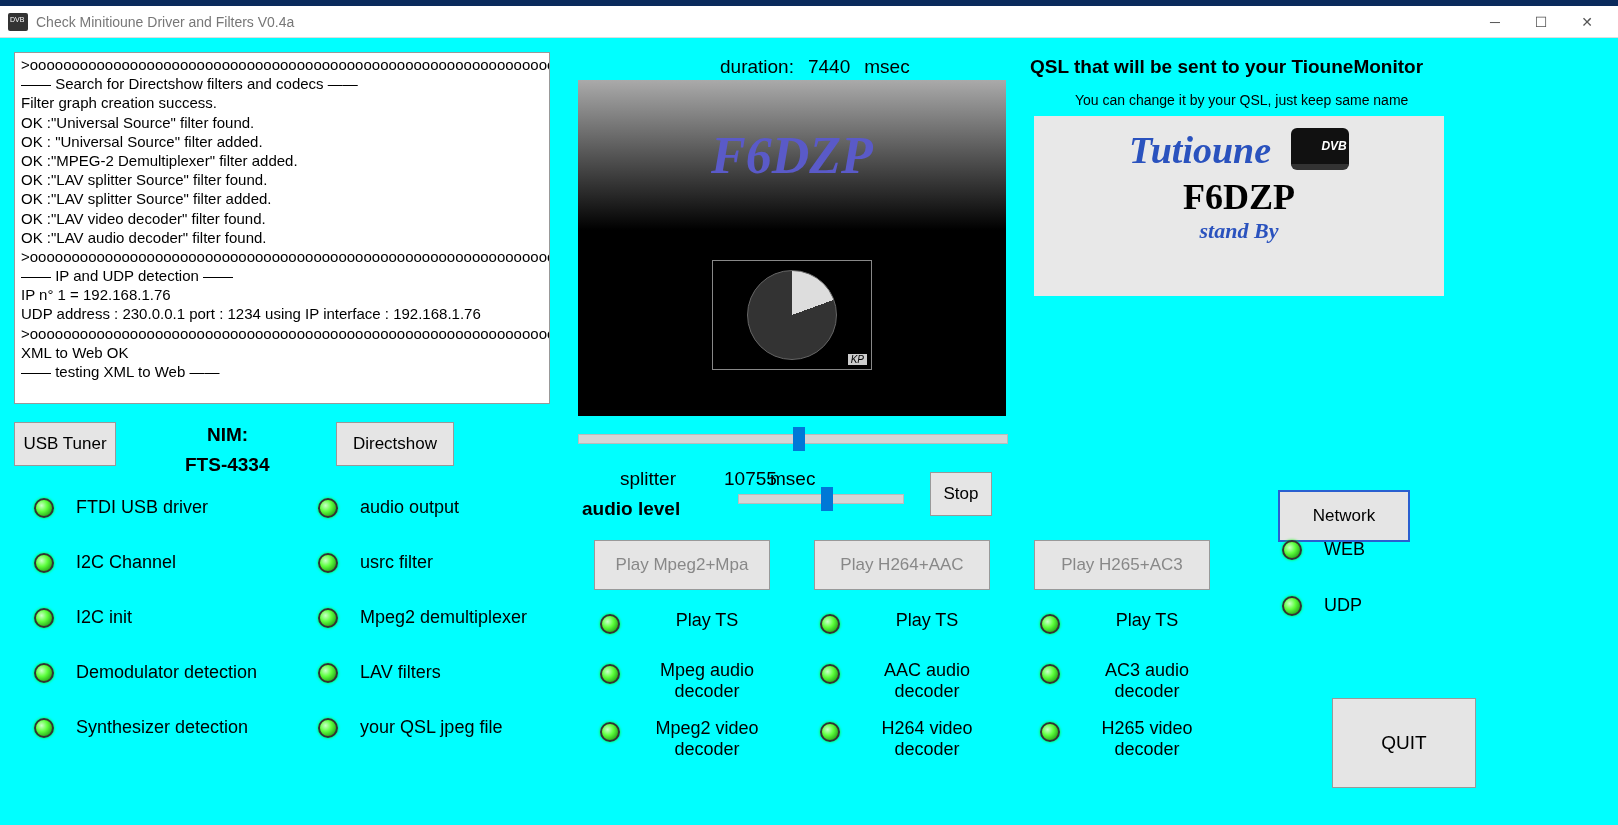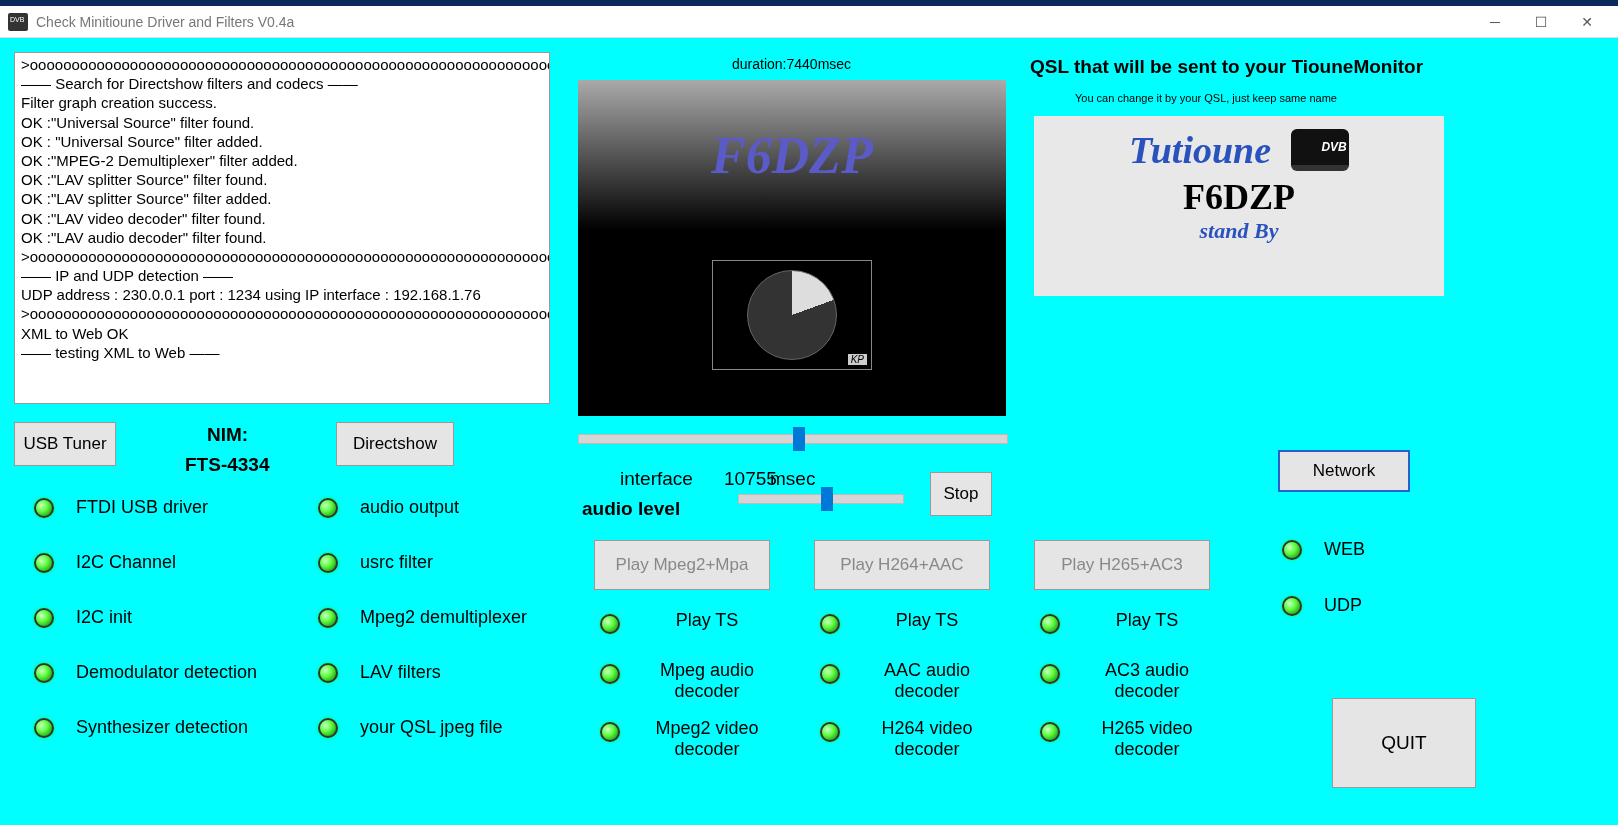--- a/index.html
+++ b/index.html
@@ -48,25 +48,24 @@
   overflow-y: scroll;
   font-size: 15px;
   line-height: 1.28;
   padding: 2px 6px;
   color: #000;
 }
 
 .duration-row {
   position: absolute;
   left: 720px; top: 18px;
-  font-size: 14px;
+  font-size: 19px;
   color: #000;
   display: flex;
-  gap: 0;
-  margin-left: 12px;
+  gap: 14px;
 }
 
 .video-area {
   position: absolute;
   left: 578px; top: 42px;
   width: 428px; height: 336px;
   background: #000;
 }
 .video-grad {
   width: 100%; height: 150px;
@@ -82,29 +81,29 @@
   display: flex; align-items: center; justify-content: center;
 }
 .pie {
   width: 90px; height: 90px; border-radius: 50%;
   background: conic-gradient(#ddd 0deg 70deg, #333 70deg 360deg);
   border: 1px solid #666;
 }
 .kp-badge { position: absolute; right: 4px; bottom: 4px; background: #ccc; color: #000; font-size: 10px; font-style: italic; padding: 0 3px; }
 
 .qsl-title { position: absolute; left: 1030px; top: 18px; font-size: 19px; font-weight: bold; color: #000; }
-.qsl-sub { position: absolute; left: 1075px; top: 54px; font-size: 11px; color: #000; }
+.qsl-sub { position: absolute; left: 1075px; top: 54px; font-size: 14px; color: #000; }
 .qsl-card {
   position: absolute; left: 1034px; top: 78px;
   width: 410px; height: 180px;
   background: #e8e8e8;
   padding: 12px 20px;
   display: flex; flex-direction: column; align-items: center;
 }
-.qsl-row1 { display: flex; align-items: center; gap: 20px; }
+.qsl-row1 { display: flex; align-items: flex-start; gap: 20px; }
 .tutioune { font-family: Georgia, serif; font-size: 38px; color: #2a52be; font-style: italic; font-weight: bold; }
 .dvb-box { width: 58px; height: 42px; background: #111; border-radius: 6px; border-bottom: 6px solid #333; display:flex; align-items:center; justify-content:center; color:#fff; font-size:12px; font-weight:bold; font-style: italic; padding-left: 28px; }
 .qsl-call { font-family: "Times New Roman", serif; font-weight: bold; font-size: 36px; color: #000; margin-top: 4px; }
 .qsl-standby { font-family: Georgia, serif; font-style: italic; font-weight: bold; font-size: 22px; color: #2a52be; }
 
 .btn {
   background: #e5e5e5;
   border: 1px solid #999;
   font-size: 17px;
   color: #000;
@@ -130,21 +129,21 @@
   position: absolute;
   width: 12px; height: 24px;
   background: #0078d7;
   top: -8px;
 }
 .pos-label { position: absolute; left: 620px; top: 430px; font-size: 19px; }
 .pos-val { position: absolute; left: 724px; top: 430px; font-size: 19px; }
 .pos-unit { position: absolute; left: 770px; top: 430px; font-size: 19px; }
 .audio-level { position: absolute; left: 582px; top: 460px; font-size: 19px; font-weight: bold; }
 .stop-btn { left: 930px; top: 434px; width: 62px; height: 44px; }
-.network-btn { left: 1278px; top: 412px; width: 132px; height: 42px; border: 2px solid #2a5fd0; }
+.network-btn { left: 1278px; top: 452px; width: 132px; height: 52px; border: 2px solid #2a5fd0; }
 .quit-btn { left: 1332px; top: 660px; width: 144px; height: 90px; font-size: 19px; }
 
 .play-btn { width: 176px; height: 50px; top: 502px; font-size: 17px; }
 .pb1 { left: 594px; }
 .pb2 { left: 814px; }
 .pb3 { left: 1034px; }
 
 .led {
   width: 20px; height: 20px; border-radius: 50%;
   background: radial-gradient(circle at 35% 35%, #caffca, #5dff3d 40%, #0a7a0a 100%);
@@ -176,20 +175,21 @@
       <div>Filter graph creation success.</div>
       <div>OK :"Universal Source" filter found.</div>
       <div>OK : "Universal Source" filter added.</div>
       <div>OK :"MPEG-2 Demultiplexer" filter added.</div>
       <div>OK :"LAV splitter Source" filter found.</div>
       <div>OK :"LAV splitter Source" filter added.</div>
       <div>OK :"LAV video decoder" filter found.</div>
       <div>OK :"LAV audio decoder" filter found.</div>
       <div>&gt;ooooooooooooooooooooooooooooooooooooooooooooooooooooooooooooooooooooooooooooooo</div>
       <div>—— IP and UDP detection ——</div>
+      <div>IP n° 1 = 192.168.1.76</div>
       <div>UDP address : 230.0.0.1 port : 1234 using IP interface : 192.168.1.76</div>
       <div>&gt;ooooooooooooooooooooooooooooooooooooooooooooooooooooooooooooooooooooooooooooooo</div>
       <div>XML to Web OK</div>
       <div>—— testing XML to Web ——</div>
     </div>
 
   <div class="duration-row">
     <span>duration:</span>
     <span>7440</span>
     <span>msec</span>
@@ -217,21 +217,21 @@
   </div>
 
   <div class="btn usb-tuner-btn">USB Tuner</div>
   <div class="nim-label">NIM:</div>
   <div class="nim-value">FTS-4334</div>
   <div class="btn directshow-btn">Directshow</div>
 
   <div class="track slider1">
     <div class="thumb" style="left:50%"></div>
   </div>
-  <div class="pos-label">interface</div>
+  <div class="pos-label">splitter</div>
   <div class="pos-val">10755</div>
   <div class="pos-unit">msec</div>
   <div class="audio-level">audio level</div>
   <div class="track slider2">
     <div class="thumb" style="left:50%"></div>
   </div>
   <div class="btn stop-btn">Stop</div>
   <div class="btn network-btn">Network</div>
 
   <div class="btn disabled play-btn pb1">Play Mpeg2+Mpa</div>

